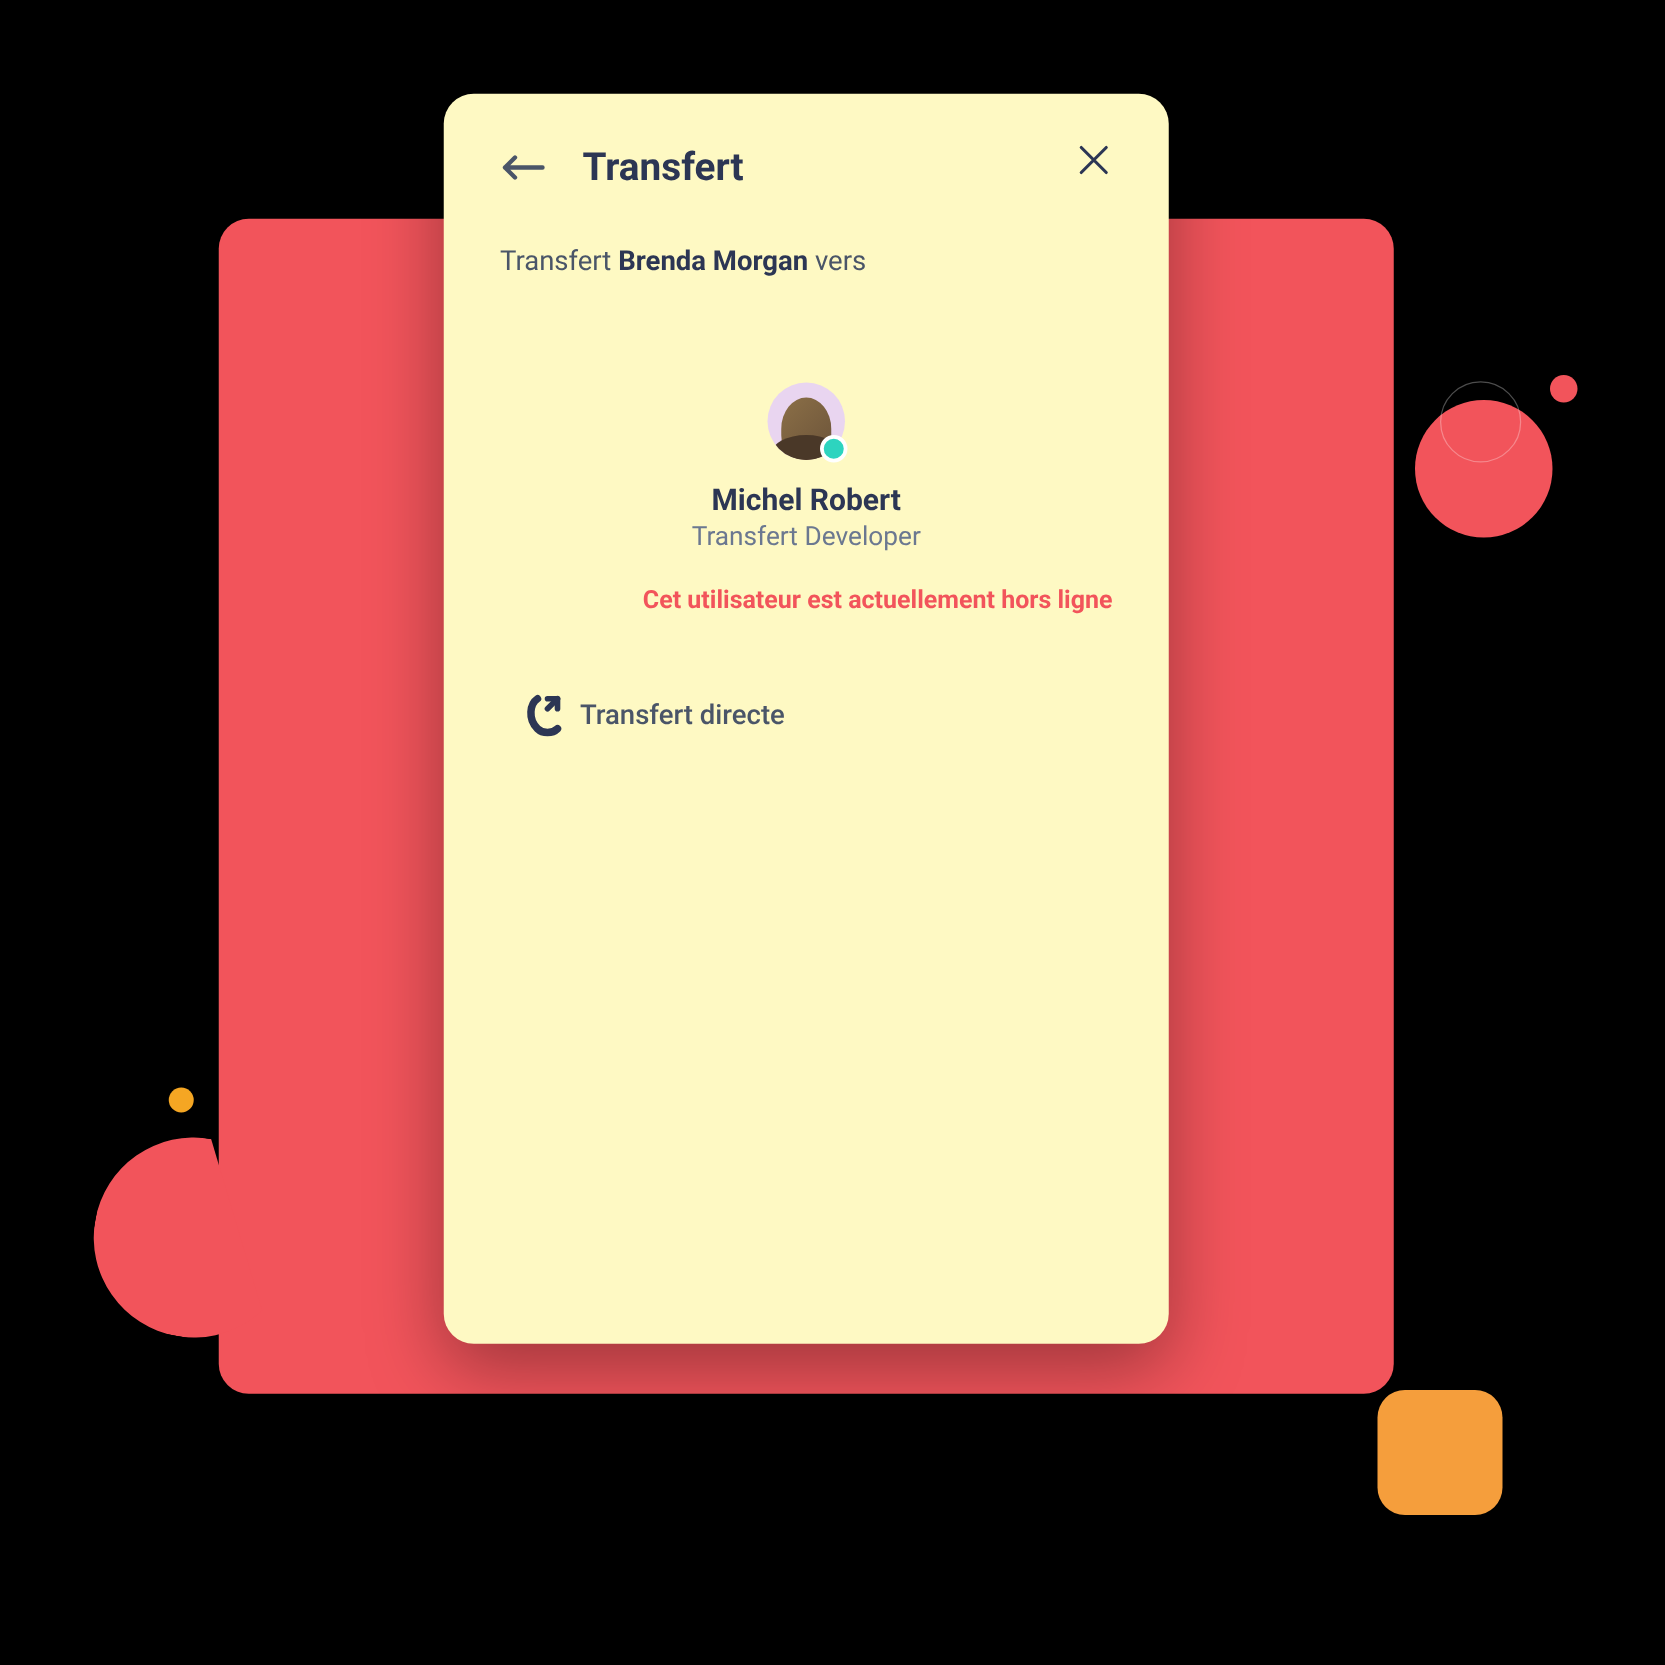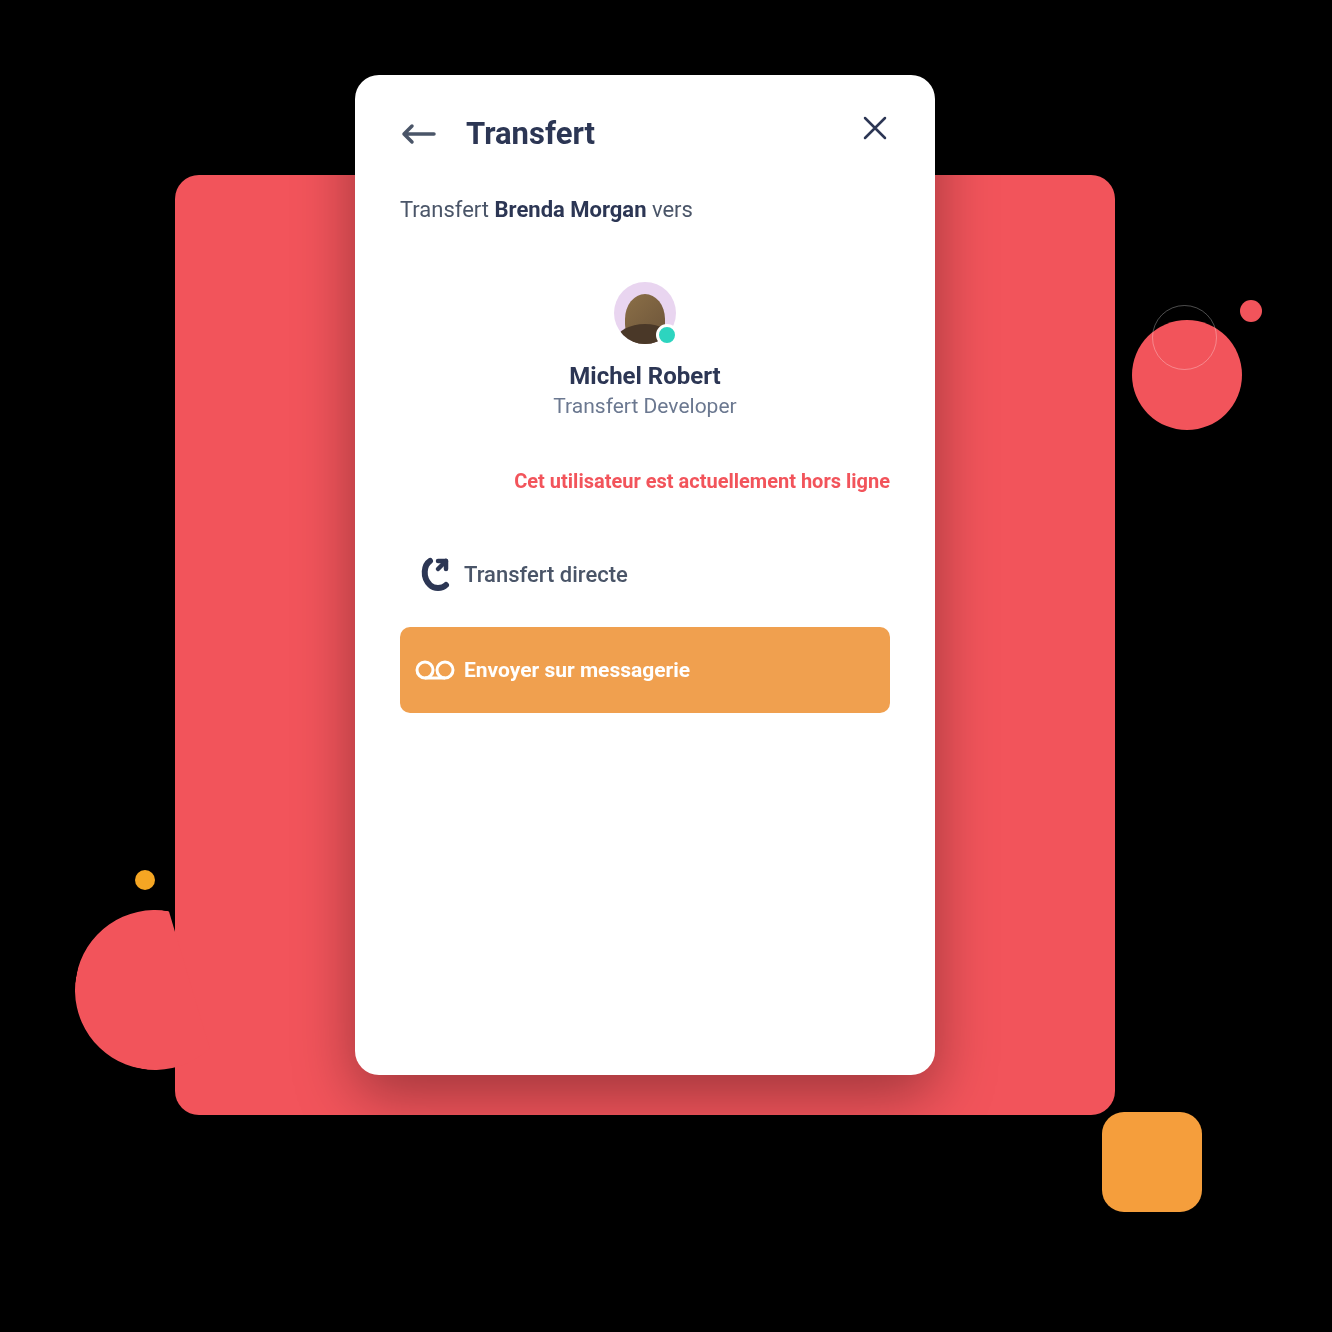--- a/index.html
+++ b/index.html
@@ -88,21 +88,21 @@
       background: #F59E3C;
       border-radius: 22px;
     }
 
     .card {
       position: absolute;
       left: 355px;
       top: 75px;
       width: 580px;
       height: 1000px;
-      background: #ffffff;
+      background: #fef9c3;
       border-radius: 24px;
       box-shadow: 0 20px 60px rgba(0,0,0,0.35);
       padding: 40px 45px;
     }
 
     .card-header {
       display: flex;
       align-items: center;
       gap: 30px;
       margin-bottom: 45px;
@@ -130,33 +130,33 @@
 
     .page-title {
       font-size: 31px;
       font-weight: 700;
       color: #2C3654;
     }
 
     .transfer-line {
       font-size: 22px;
       color: #4A5568;
-      margin-bottom: 60px;
+      margin-bottom: 84px;
     }
 
     .transfer-line .bold-name {
       font-weight: 700;
       color: #2C3654;
     }
 
     .contact-section {
       display: flex;
       flex-direction: column;
       align-items: center;
-      margin-bottom: 51px;
+      margin-bottom: 25px;
     }
 
     .avatar-wrap {
       position: relative;
       width: 62px;
       height: 62px;
       margin-bottom: 18px;
     }
 
     .avatar {
@@ -312,24 +312,14 @@
       <svg width="38" height="38" viewBox="0 0 38 38" fill="none">
         <path d="M14 6 C 8 10, 6 22, 14 30 C 18 34, 26 34, 30 30" stroke="#2C3654" stroke-width="6" stroke-linecap="round" fill="none"></path>
         <path d="M22 6 L30 6 L30 14" stroke="#2C3654" stroke-width="4.5" stroke-linecap="round" stroke-linejoin="round"></path>
         <path d="M22 14 L30 6" stroke="#2C3654" stroke-width="4.5" stroke-linecap="round"></path>
       </svg>
     </div>
     <div class="option-label">Transfert directe</div>
   </div>
 
 
-  <div class="option-row highlighted">
-    <div class="option-icon">
-      <svg width="40" height="24" viewBox="0 0 40 24" fill="none">
-        <circle cx="10" cy="12" r="8" stroke="#fff" stroke-width="3" fill="none"></circle>
-        <circle cx="30" cy="12" r="8" stroke="#fff" stroke-width="3" fill="none"></circle>
-        <line x1="10" y1="20" x2="30" y2="20" stroke="#fff" stroke-width="3"></line>
-      </svg>
-    </div>
-    <div class="option-label">Envoyer sur messagerie</div>
-  </div>
 
 </div>
 
 </body></html>

